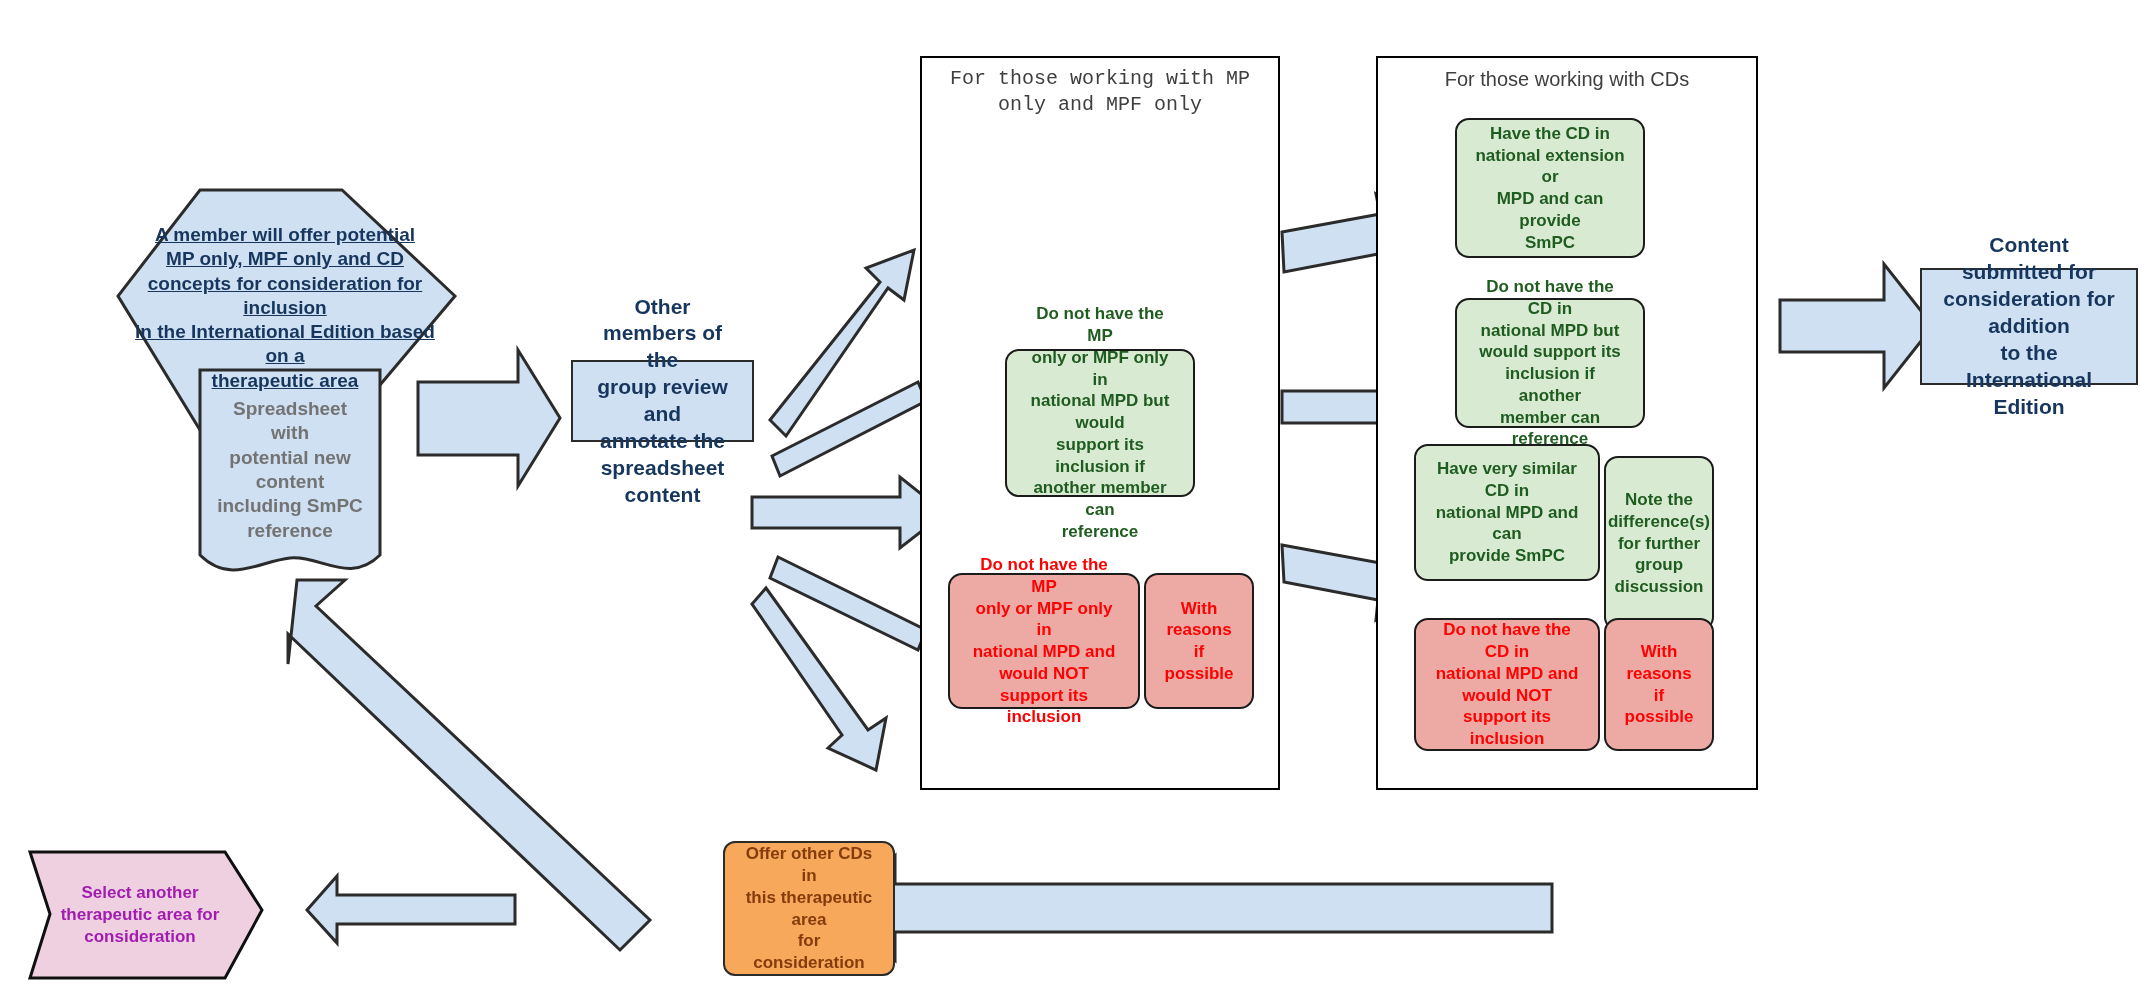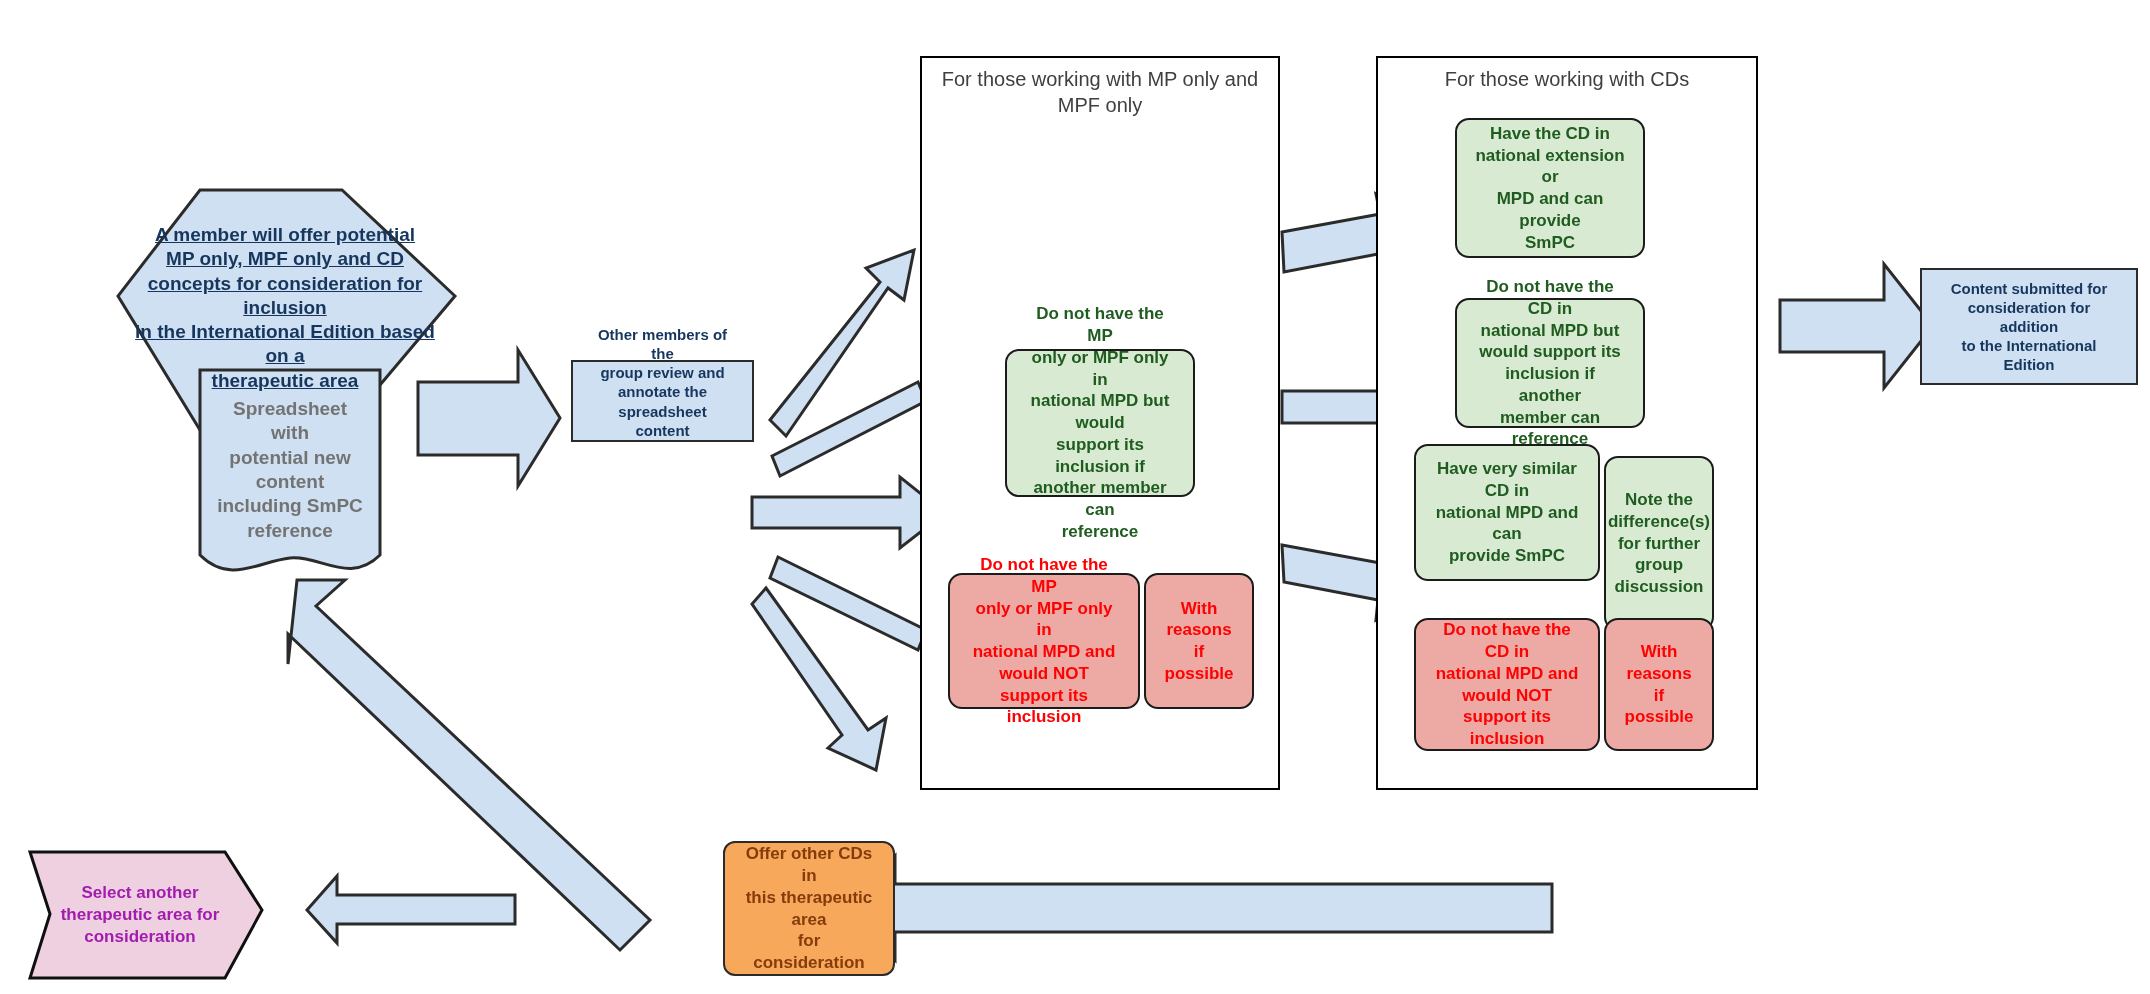--- a/index.html
+++ b/index.html
@@ -39,21 +39,21 @@
     padding: 0 17px;
     white-space: pre-line;
   }
 
   
   .blue-box {
     background: #cfe0f3;
     border: 2px solid #2b2b2b;
     color: #17365d;
     font-weight: bold;
-    font-size: 15px;
+    font-size: 21px;
   }
 
   
   .hex-label {
     color: #17365d;
     font-weight: bold;
     font-size: 19px;
     background: transparent;
     border: none;
     z-index: 3;
@@ -176,29 +176,29 @@
 including SmPC
 reference</span>
   </div>
 
   <div class="node pent-label" style="left:40px; top:870px; width:200px; height:90px;">
     <span class="txt">Select another
 therapeutic area for
 consideration</span>
   </div>
 
-  <div class="node blue-box" style="left:571px; top:360px; width:183px; height:82px;align-items:flex-end;">
+  <div class="node blue-box" style="left:571px; top:360px; width:183px; height:82px;">
     <span class="txt">Other members of the
 group review and
 annotate the
 spreadsheet content</span>
   </div>
 
   <div class="panel" style="left:920px; top:56px; width:360px; height:734px;"></div>
-  <div class="panel-title" style="left:928px; top:66px; width:344px;">
+  <div class="panel-title" style="left:928px; top:66px; width:344px;font-family:Liberation Mono, monospace;">
     <span>For those working with MP only and MPF only</span>
   </div>
 
 
   <div class="node green-box" style="left:1005px; top:349px; width:190px; height:148px;">
     <span class="txt">Do not have the MP
 only or MPF only in
 national MPD but would
 support its inclusion if
 another member can

